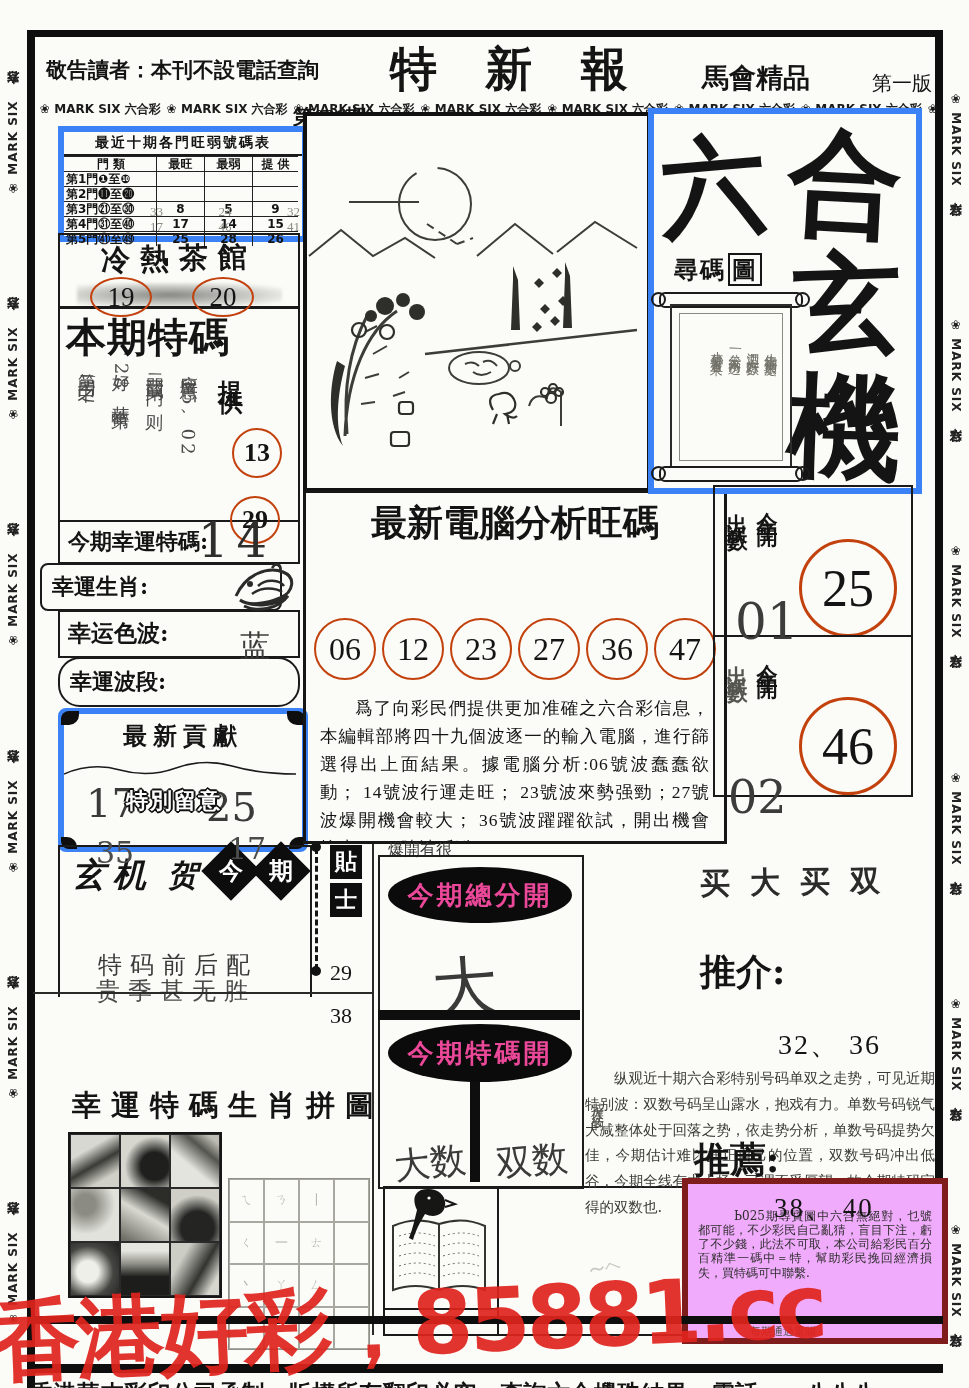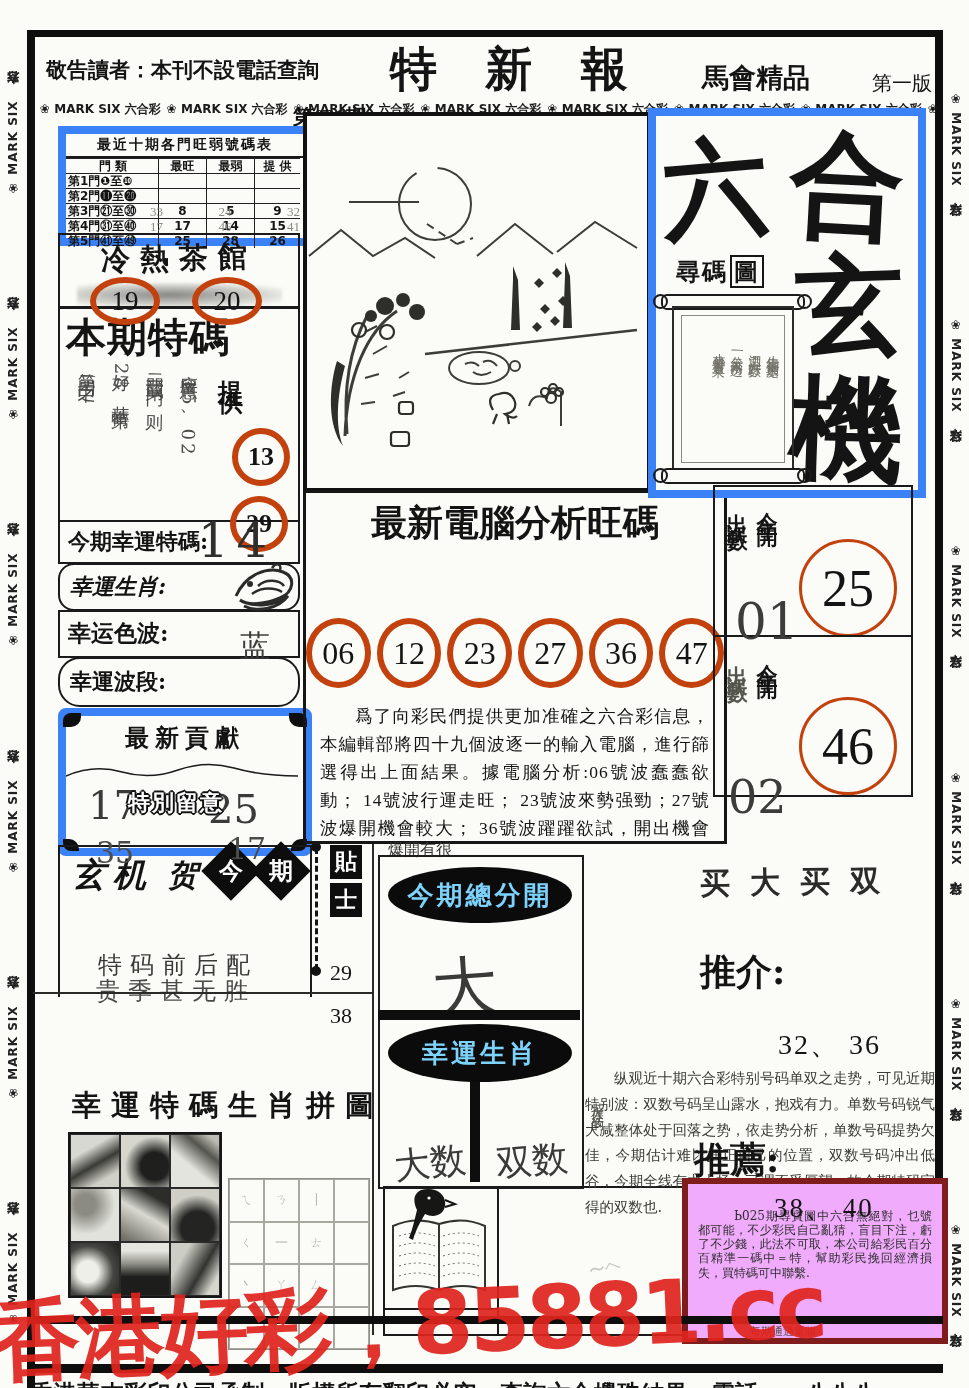--- a/index.html
+++ b/index.html
@@ -6,23 +6,23 @@
   .page{position:relative;width:969px;height:1388px;background:#fbfbf7;overflow:hidden;
         font-family:"Liberation Serif",serif;color:#141414;}
   .abs{position:absolute;}
   .sans{font-family:"DejaVu Sans",sans-serif;}
   .bold{font-weight:700;}
   .blk{font-weight:900;}
   .hand{font-family:"DejaVu Serif",serif;color:#4a4a48;}
   .vert{writing-mode:vertical-rl;}
   .center{display:flex;align-items:center;justify-content:center;}
   .b2{border:2px solid #1a1a1a;}
-  .b3{border:8px solid #3b82f6;}
-  .circ{border:6px solid #c2410c;border-radius:50%;display:flex;align-items:center;justify-content:center;background:#fbfbf7;}
-  .oval{background:#0b0b0b;color:#7dd3fc;border-radius:50%;display:flex;align-items:center;justify-content:center;}
+  .b3{border:6px solid #3b82f6;}
+  .circ{border:2px solid #c2410c;border-radius:50%;display:flex;align-items:center;justify-content:center;background:#fbfbf7;}
+  .oval{background:#0b0b0b;color:#ec4899;border-radius:50%;display:flex;align-items:center;justify-content:center;}
   .bar{background:#0e0e0e;}
   .strip{display:flex;justify-content:space-around;align-items:center;font:700 12px "DejaVu Sans",sans-serif;letter-spacing:1px;color:#222;}
   .strip-l{writing-mode:vertical-rl;transform:rotate(180deg);}
   .strip-r{writing-mode:vertical-rl;}
   .mrow{display:flex;justify-content:space-between;align-items:center;font:700 12px "DejaVu Sans",sans-serif;color:#1b1b1b;}
   .tbl{display:grid;grid-template-columns:92px 48px 48px 46px;font-family:"DejaVu Sans",sans-serif;}
   .tbl .c{border-top:1px solid #222;border-left:1px solid #222;font-size:12px;line-height:14px;text-align:center;font-weight:700;white-space:nowrap;overflow:hidden;}
   .tbl .c:nth-child(4n+1){border-left:none;text-align:left;padding-left:2px;}
   .dia{width:42px;height:42px;background:#0d0d0d;transform:rotate(45deg);display:flex;align-items:center;justify-content:center;}
   .dia span{transform:rotate(-45deg);color:#fff;font-weight:700;font-size:24px;font-family:"DejaVu Sans",sans-serif;}
@@ -148,21 +148,21 @@
     </div>
   </div>
   <div class="abs circ" style="left:232px;top:428px;width:46px;height:46px;font-size:26px;font-weight:700;z-index:3;background:transparent;">13</div>
   <div class="abs circ" style="left:230px;top:496px;width:46px;height:44px;font-size:26px;font-weight:700;z-index:3;background:transparent;">29</div>
 
   <div class="abs b2" style="left:58px;top:520px;width:238px;height:40px;">
     <div class="bold" style="font-size:22px;line-height:38px;padding-left:8px;font-family:'DejaVu Serif',serif;">今期幸運特碼:</div>
   </div>
   <div class="abs hand" style="left:198px;top:512px;font-size:48px;letter-spacing:8px;color:#2e2e2c;z-index:3;">14</div>
 
-  <div class="abs b2" style="left:58px;top:563px;width:238px;height:44px;border-radius:16px;font-style:italic;">
+  <div class="abs b2" style="left:40px;top:563px;width:238px;height:44px;border-radius:8px;">
     <div class="bold" style="font-size:22px;line-height:42px;padding-left:10px;font-family:'DejaVu Serif',serif;">幸運生肖:</div>
   </div>
   <div class="abs" style="left:228px;top:556px;z-index:3;">
     <svg width="74" height="58" viewBox="0 0 74 58">
       <path d="M8,40 C18,18 40,10 55,16 C68,21 66,36 52,42 C38,48 20,50 12,44 C26,52 48,50 60,40 C50,54 28,56 16,50" fill="none" stroke="#2b2b29" stroke-width="3"></path>
       <path d="M30,30 C38,22 52,24 56,30 M24,38 C34,30 48,32 54,36 M44,12 C48,6 54,8 52,14" fill="none" stroke="#2b2b29" stroke-width="2.5"></path>
       <circle cx="22" cy="28" r="3" fill="#2b2b29"></circle>
     </svg>
   </div>
 
@@ -303,21 +303,21 @@
       <div class="circ" style="width:58px;height:58px;font-size:32px;">47</div>
     </div>
     <div class="para" style="margin:14px 14px 0;font-size:17.5px;line-height:1.6;text-indent:2em;letter-spacing:1px;">爲了向彩民們提供更加准確之六合彩信息，本編輯部將四十九個波逐一的輸入電腦，進行篩選得出上面結果。據電腦分析:06號波蠢蠢欲動； 14號波行運走旺； 23號波來勢强勁；27號波爆開機會較大； 36號波躍躍欲試，開出機會較大； 43號波后勁</div>
   </div>
   <div class="abs" style="left:388px;top:840px;font-size:16px;color:#3a3a38;z-index:0;">爆開有很</div>
 
   <div class="abs" style="left:378px;top:855px;width:202px;height:330px;border:2px solid #1d1d1b;">
     <div class="oval sans bold" style="position:absolute;left:8px;top:10px;width:184px;height:56px;font-size:26px;letter-spacing:3px;">今期總分開</div>
     <div class="abs hand" style="left:52px;top:86px;font-size:66px;color:#3a3a38;transform:rotate(-4deg);">大</div>
     <div class="abs bar" style="left:-2px;top:153px;width:202px;height:10px;"></div>
-    <div class="oval sans bold" style="position:absolute;left:8px;top:167px;width:184px;height:58px;font-size:26px;letter-spacing:3px;">幸運生肖</div>
+    <div class="oval sans bold" style="position:absolute;left:8px;top:167px;width:184px;height:58px;font-size:26px;letter-spacing:3px;">今期特碼開</div>
     <div class="abs bar" style="left:90px;top:225px;width:10px;height:100px;"></div>
     <div class="abs hand" style="left:14px;top:282px;font-size:36px;transform:rotate(-6deg);color:#3a3a38;">大数</div>
     <div class="abs hand" style="left:116px;top:280px;font-size:36px;transform:rotate(-5deg);color:#3a3a38;">双数</div>
   </div>
   <div class="abs vert hand" style="left:588px;top:1092px;font-size:13px;height:100px;letter-spacing:4px;color:#55554f;">特大佳谷的</div>
 
   <div class="abs b2" style="left:383px;top:1186px;width:112px;height:120px;">
     <svg width="108" height="116" viewBox="0 0 108 116">
       <g fill="none" stroke="#33332f" stroke-width="2">
         <path d="M8,38 Q30,28 54,36 Q78,28 100,38 L100,102 Q78,94 54,102 Q30,94 8,102 Z"></path>

